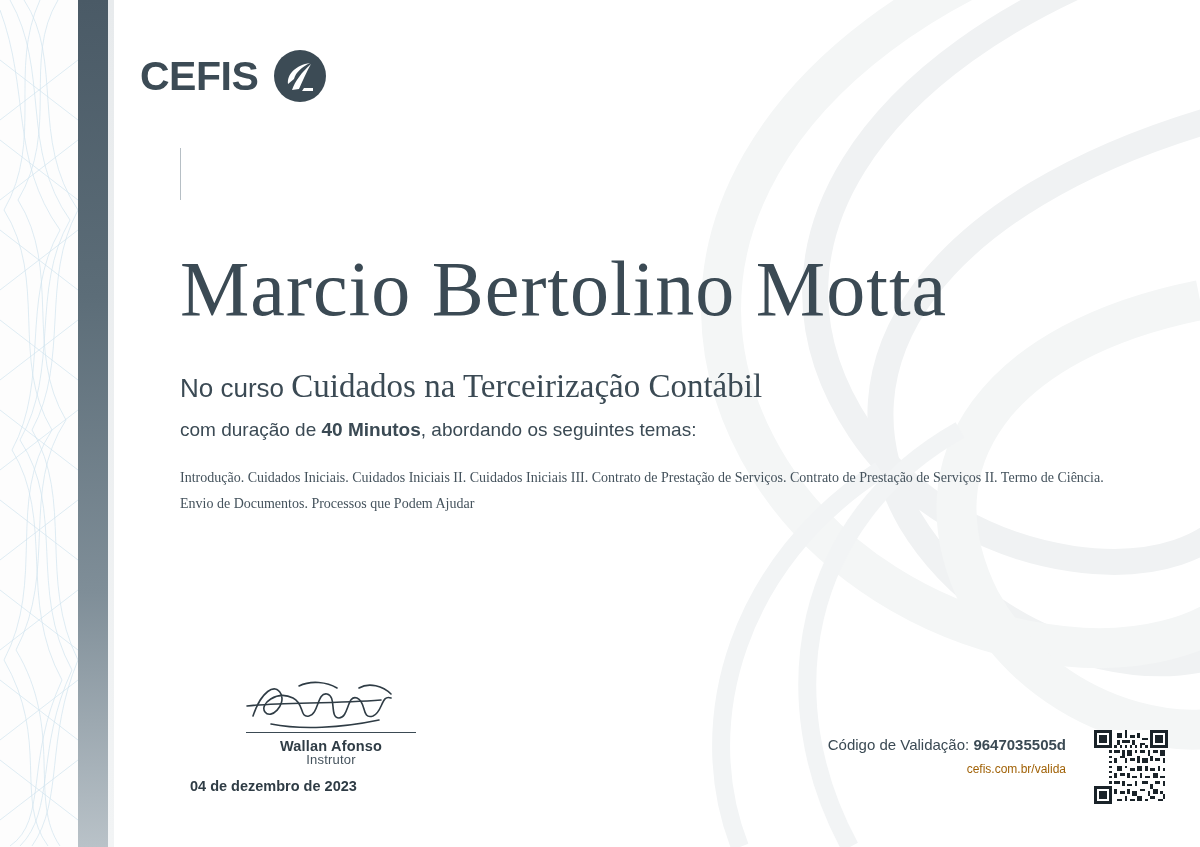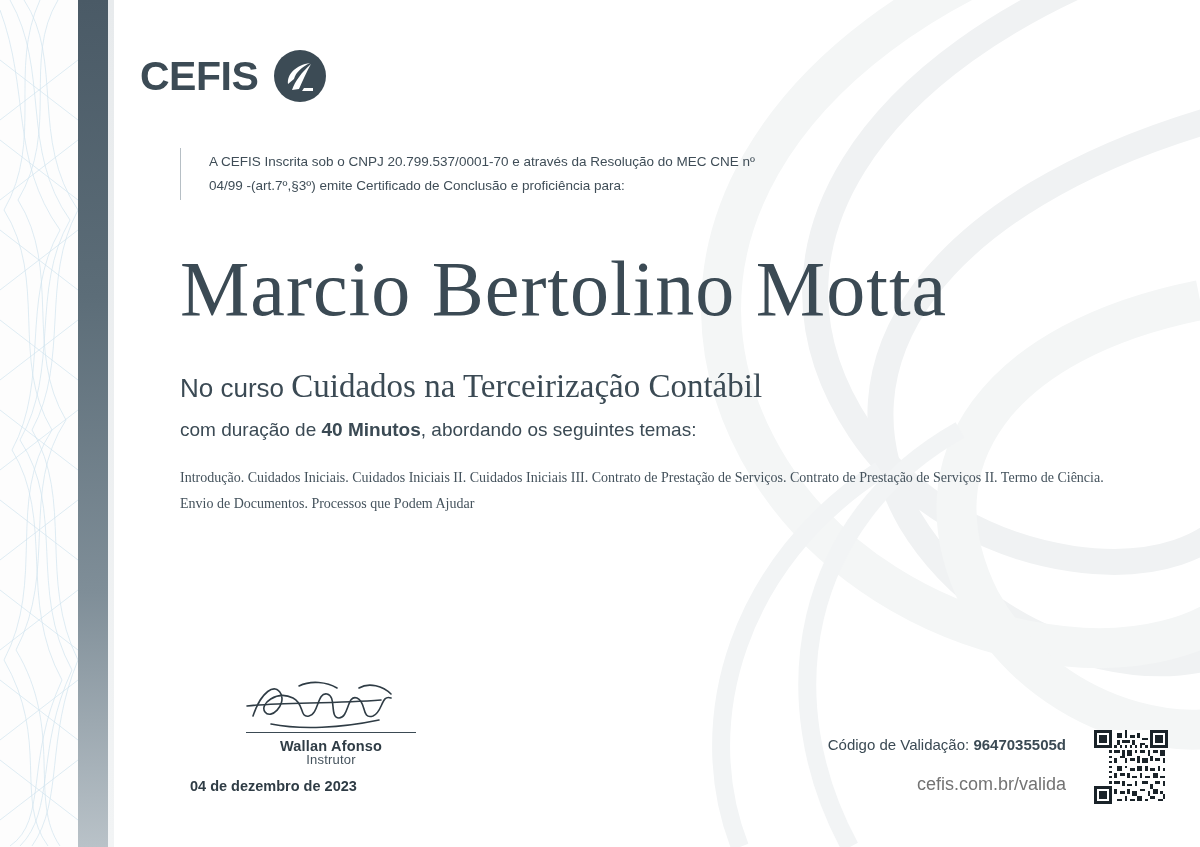--- a/index.html
+++ b/index.html
@@ -203,23 +203,23 @@
     position: absolute;
     right: 134px; top: 736px;
     text-align: right;
     color: #3b4a54;
   }
   .validation-code {
     font-size: 15px;
   }
   .validation-code b { font-weight: bold; margin-top: 46px; }
   .validation-url {
-    font-size: 18px;
-    margin-top: 21px;
-    color: #737373;
+    font-size: 12px;
+    margin-top: 9px;
+    color: #a16207;
   }
 
   .qr {
     position: absolute;
     right: 32px; top: 730px;
     width: 74px; height: 74px;
   }
   .qr svg { display: block; }
 </style>
 </head>
@@ -269,21 +269,20 @@
           <circle cx="26" cy="26" r="25" fill="#3c4b55"></circle>
           <path d="M36 13 C 22 15, 13 24, 14 34 L 20 29 C 22 22, 28 17, 36 13 Z" fill="#ffffff"></path>
           <path d="M37 14 C 28 22, 21 31, 18 40 L 25 39 C 29 30, 33 21, 37 14 Z" fill="#ffffff"></path>
           <path d="M30 38 L 39 38 L 39 41 L 28 41 Z" fill="#ffffff"></path>
         </svg>
       </span>
     </div>
 
     <div class="head-row">
       <div class="head-divider"></div>
-      <div class="head-text">A CEFIS Inscrita sob o CNPJ 20.799.537/0001-70 e através da Resolução do MEC CNE nº 04/99 -(art.7º,§3º) emite Certificado de Conclusão e proficiência para:</div>
     </div>
 
     <div class="student-name">Marcio Bertolino Motta</div>
 
     <div class="course-line">
       <span class="course-prefix">No curso </span><span class="course-name">Cuidados na Terceirização Contábil</span>
     </div>
 
     <div class="duration-line">
       <span>com duração de </span><b>40 Minutos</b><span>, abordando os seguintes temas:</span>

